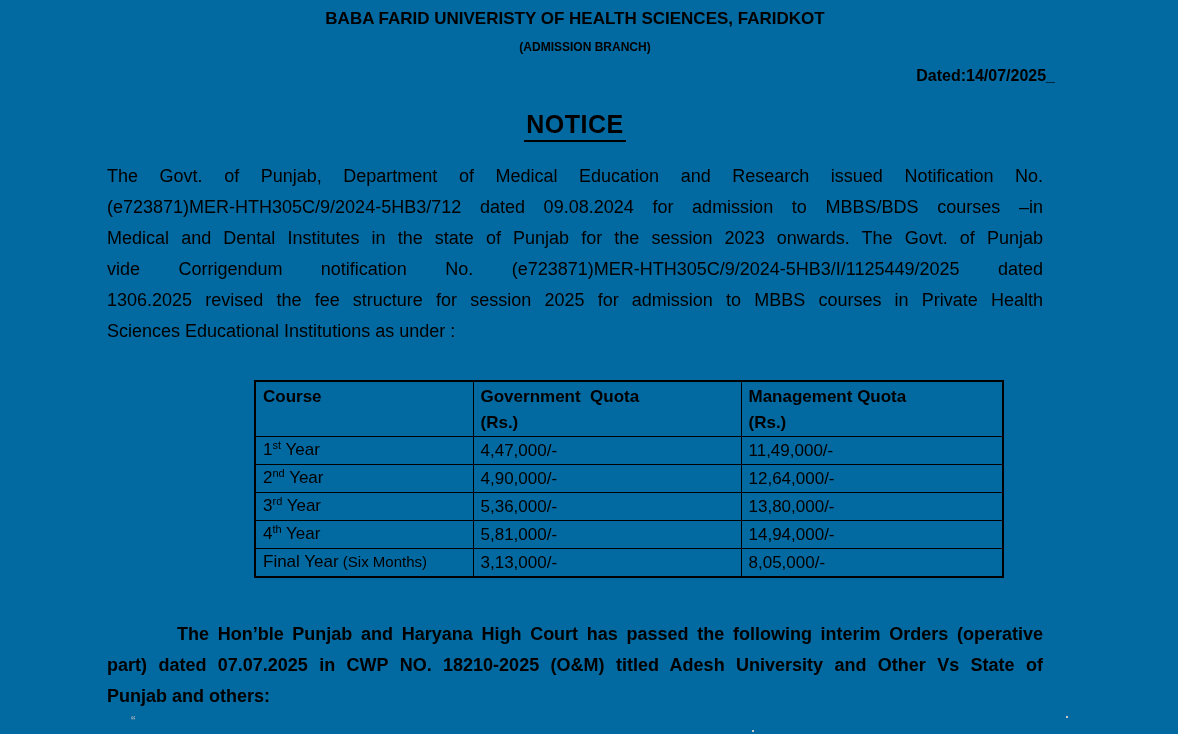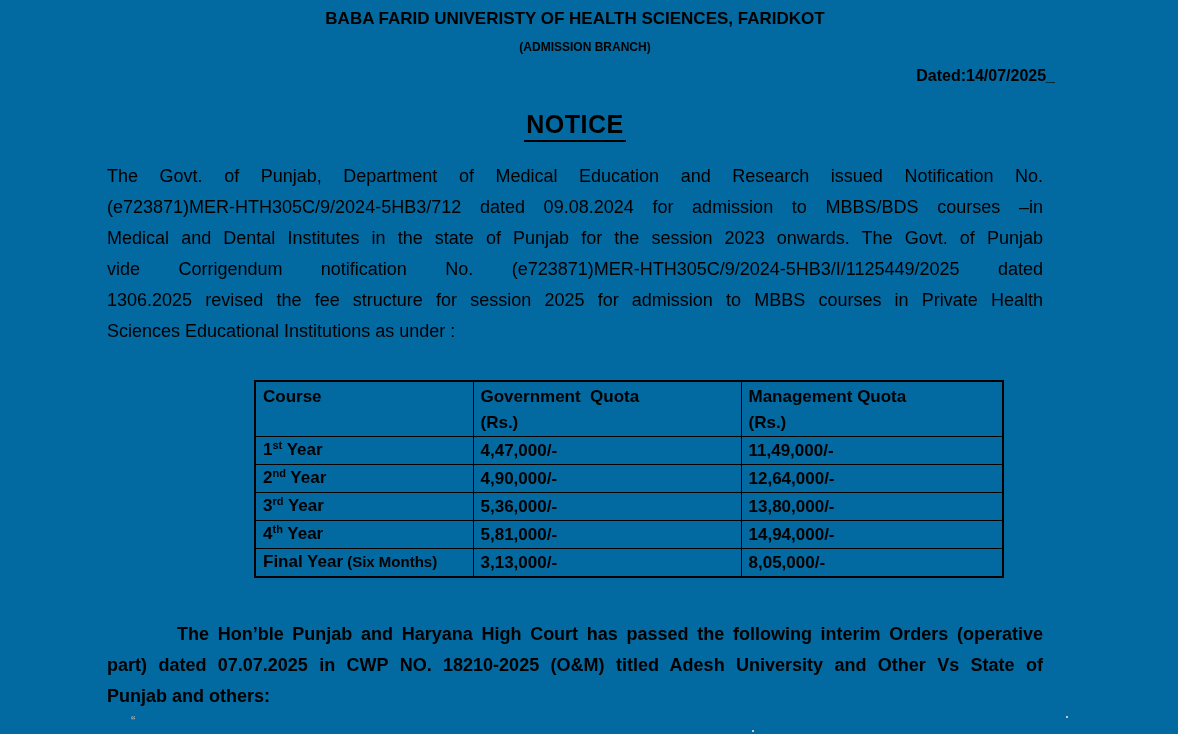--- a/index.html
+++ b/index.html
@@ -38,21 +38,21 @@
   table.fee-table {
     position:absolute; left:211px; top:380px;
     border-collapse:collapse; table-layout:fixed;
     border:2px solid #000; font-size:17px;margin-left:43px;
   }
   .fee-table th, .fee-table td { border:1.5px solid #000; overflow:hidden; }
   .fee-table th {
     vertical-align:top; text-align:left; font-weight:bold;
     padding:2px 7px 0 7px; height:52px;
   }
-  .fee-table td { padding:0 7px; height:26px; line-height:26px; font-weight:bold; }
+  .fee-table td { padding:0 7px; height:26px; line-height:26px; font-weight:normal; }
   .hline1 { line-height:26px; white-space:pre-wrap; }
   .hline2 { line-height:26px; text-align:left; }
   .sup { font-size:11px; position:relative; top:-6px; }
   .note { font-size:15px; }
   .artifact { position:absolute; color:#b9b9b9; font-size:13px; line-height:13px; }
   .a1 { left:131px; top:714px; }
   .speck { position:absolute; width:2px; height:2px; background:#c9c9c9; }
   .s1 { left:1066px; top:716px; }
   .s2 { left:752px; top:730px; }
 </style>

